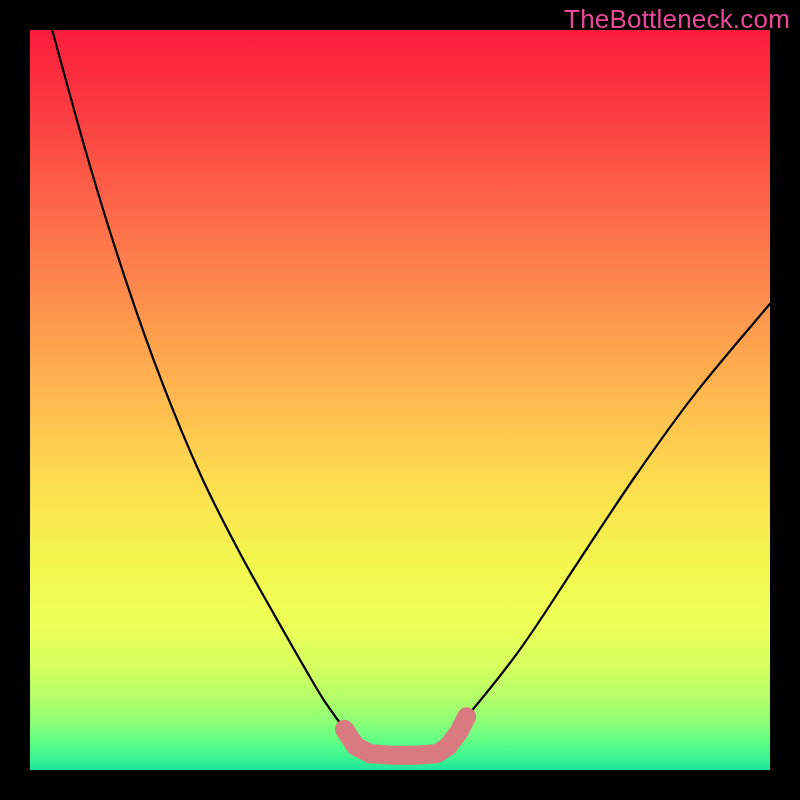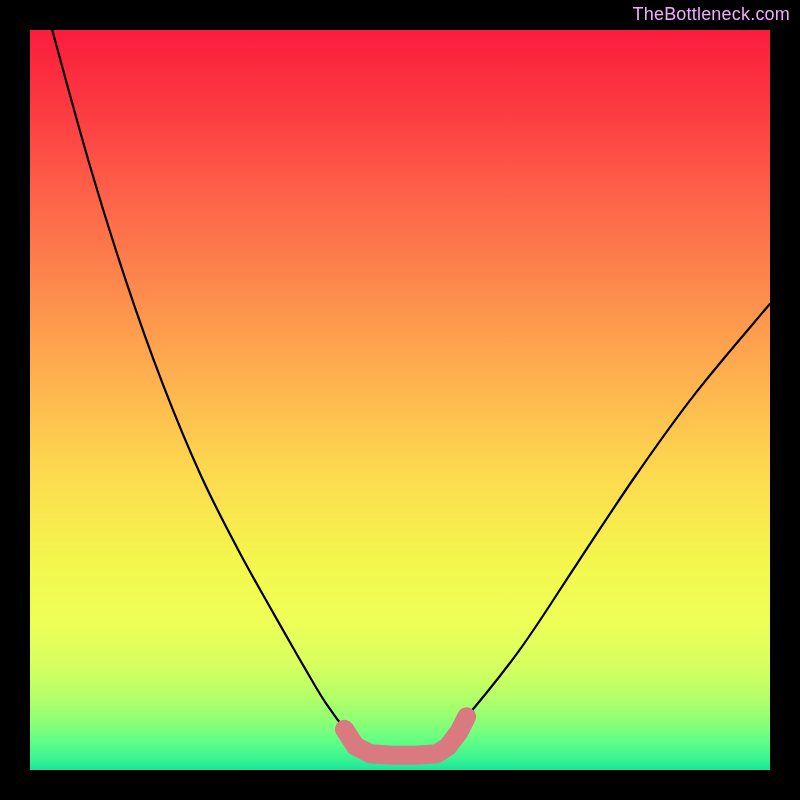--- a/index.html
+++ b/index.html
@@ -14,22 +14,22 @@
   .outer {
     position: relative;
     width: 800px;
     height: 800px;
     background: #000;
   }
   .watermark {
     position: absolute;
     top: 4px;
     right: 10px;
-    color: #f0abfc;
-    font-size: 18px;
+    color: #ec4899;
+    font-size: 26px;
     font-weight: 500;
     z-index: 50;
     letter-spacing: 0.2px;
   }
   .plot-area {
     position: absolute;
     left: 30px;
     top: 30px;
     width: 740px;
     height: 740px;

